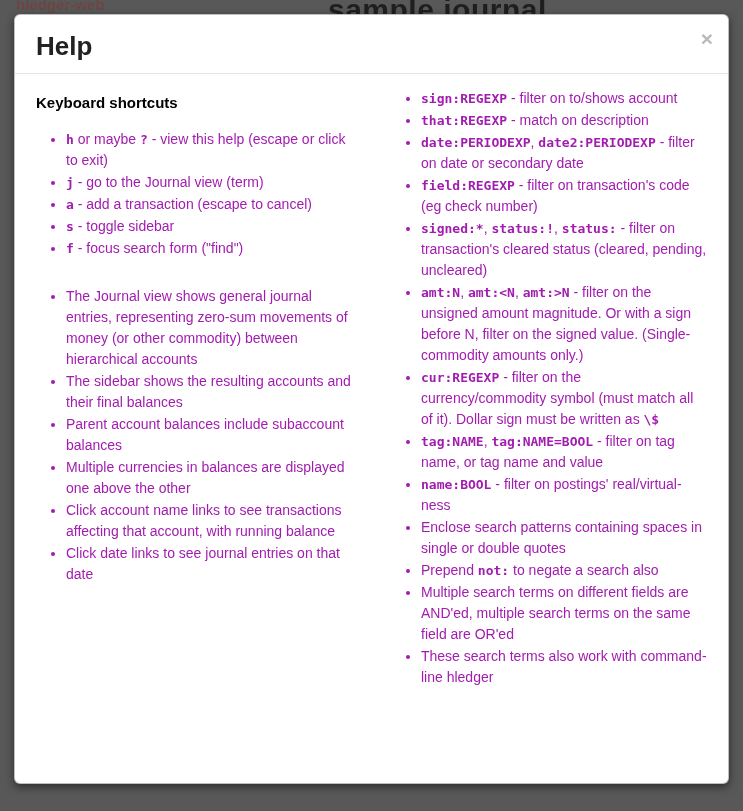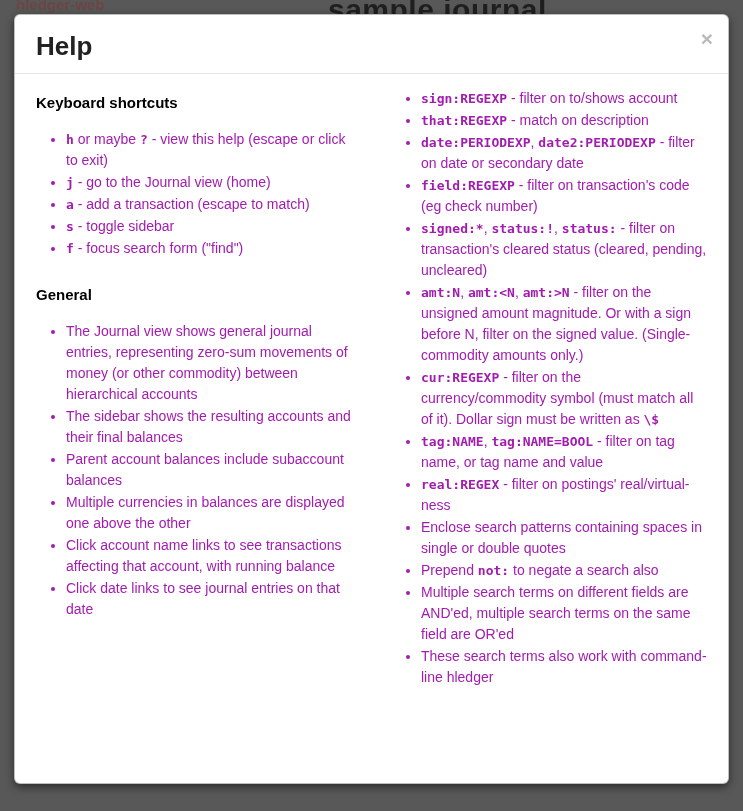--- a/index.html
+++ b/index.html
@@ -88,46 +88,45 @@
 <div class="modal">
   <div class="modal-header">
     <button class="close-btn">×</button>
     <div class="modal-title">Help</div>
   </div>
   <div class="modal-body">
     <div class="help-col" id="col-0">
         <div class="section-heading">Keyboard shortcuts</div>
         <ul class="help-list">
           <li><span class="code">h</span><span> or maybe </span><span class="code">?</span><span> - view this help (escape or click to exit)</span></li>
-          <li><span class="code">j</span><span> - go to the Journal view (home)</span></li>
-          <li><span class="code">a</span><span> - add a transaction (escape to match)</span></li>
+          <li><span class="code">j</span><span> - go to the Journal view (term)</span></li>
+          <li><span class="code">a</span><span> - add a transaction (escape to cancel)</span></li>
           <li><span class="code">s</span><span> - toggle sidebar</span></li>
           <li><span class="code">f</span><span> - focus search form ("find")</span></li>
         </ul>
-        <div class="section-heading">General</div>
         <ul class="help-list">
           <li><span>The Journal view shows general journal entries, representing zero-sum movements of money (or other commodity) between hierarchical accounts</span></li>
           <li><span>The sidebar shows the resulting accounts and their final balances</span></li>
           <li><span>Parent account balances include subaccount balances</span></li>
           <li><span>Multiple currencies in balances are displayed one above the other</span></li>
           <li><span>Click account name links to see transactions affecting that account, with running balance</span></li>
           <li><span>Click date links to see journal entries on that date</span></li>
         </ul>
       </div>
     <div class="help-col" id="col-1">
         <ul class="help-list">
           <li><span class="code">sign:REGEXP</span><span> - filter on to/shows account</span></li>
           <li><span class="code">that:REGEXP</span><span> - match on description</span></li>
           <li><span class="code">date:PERIODEXP</span><span>, </span><span class="code">date2:PERIODEXP</span><span> - filter on date or secondary date</span></li>
           <li><span class="code">field:REGEXP</span><span> - filter on transaction's code (eg check number)</span></li>
           <li><span class="code">signed:*</span><span>, </span><span class="code">status:!</span><span>, </span><span class="code">status:</span><span> - filter on transaction's cleared status (cleared, pending, uncleared)</span></li>
           <li><span class="code">amt:N</span><span>, </span><span class="code">amt:&lt;N</span><span>, </span><span class="code">amt:&gt;N</span><span> - filter on the unsigned amount magnitude. Or with a sign before N, filter on the signed value. (Single-commodity amounts only.)</span></li>
           <li><span class="code">cur:REGEXP</span><span> - filter on the currency/commodity symbol (must match all of it). Dollar sign must be written as </span><span class="code">\$</span></li>
           <li><span class="code">tag:NAME</span><span>, </span><span class="code">tag:NAME=BOOL</span><span> - filter on tag name, or tag name and value</span></li>
-          <li><span class="code">real:REGEX</span><span> - filter on postings' real/virtual-ness</span></li>
+          <li><span class="code">name:BOOL</span><span> - filter on postings' real/virtual-ness</span></li>
           <li><span>Enclose search patterns containing spaces in single or double quotes</span></li>
           <li><span>Prepend </span><span class="code">not:</span><span> to negate a search also</span></li>
           <li><span>Multiple search terms on different fields are AND'ed, multiple search terms on the same field are OR'ed</span></li>
           <li><span>These search terms also work with command-line hledger</span></li>
         </ul>
       </div>
   </div>
 </div>
 
 </body></html>

